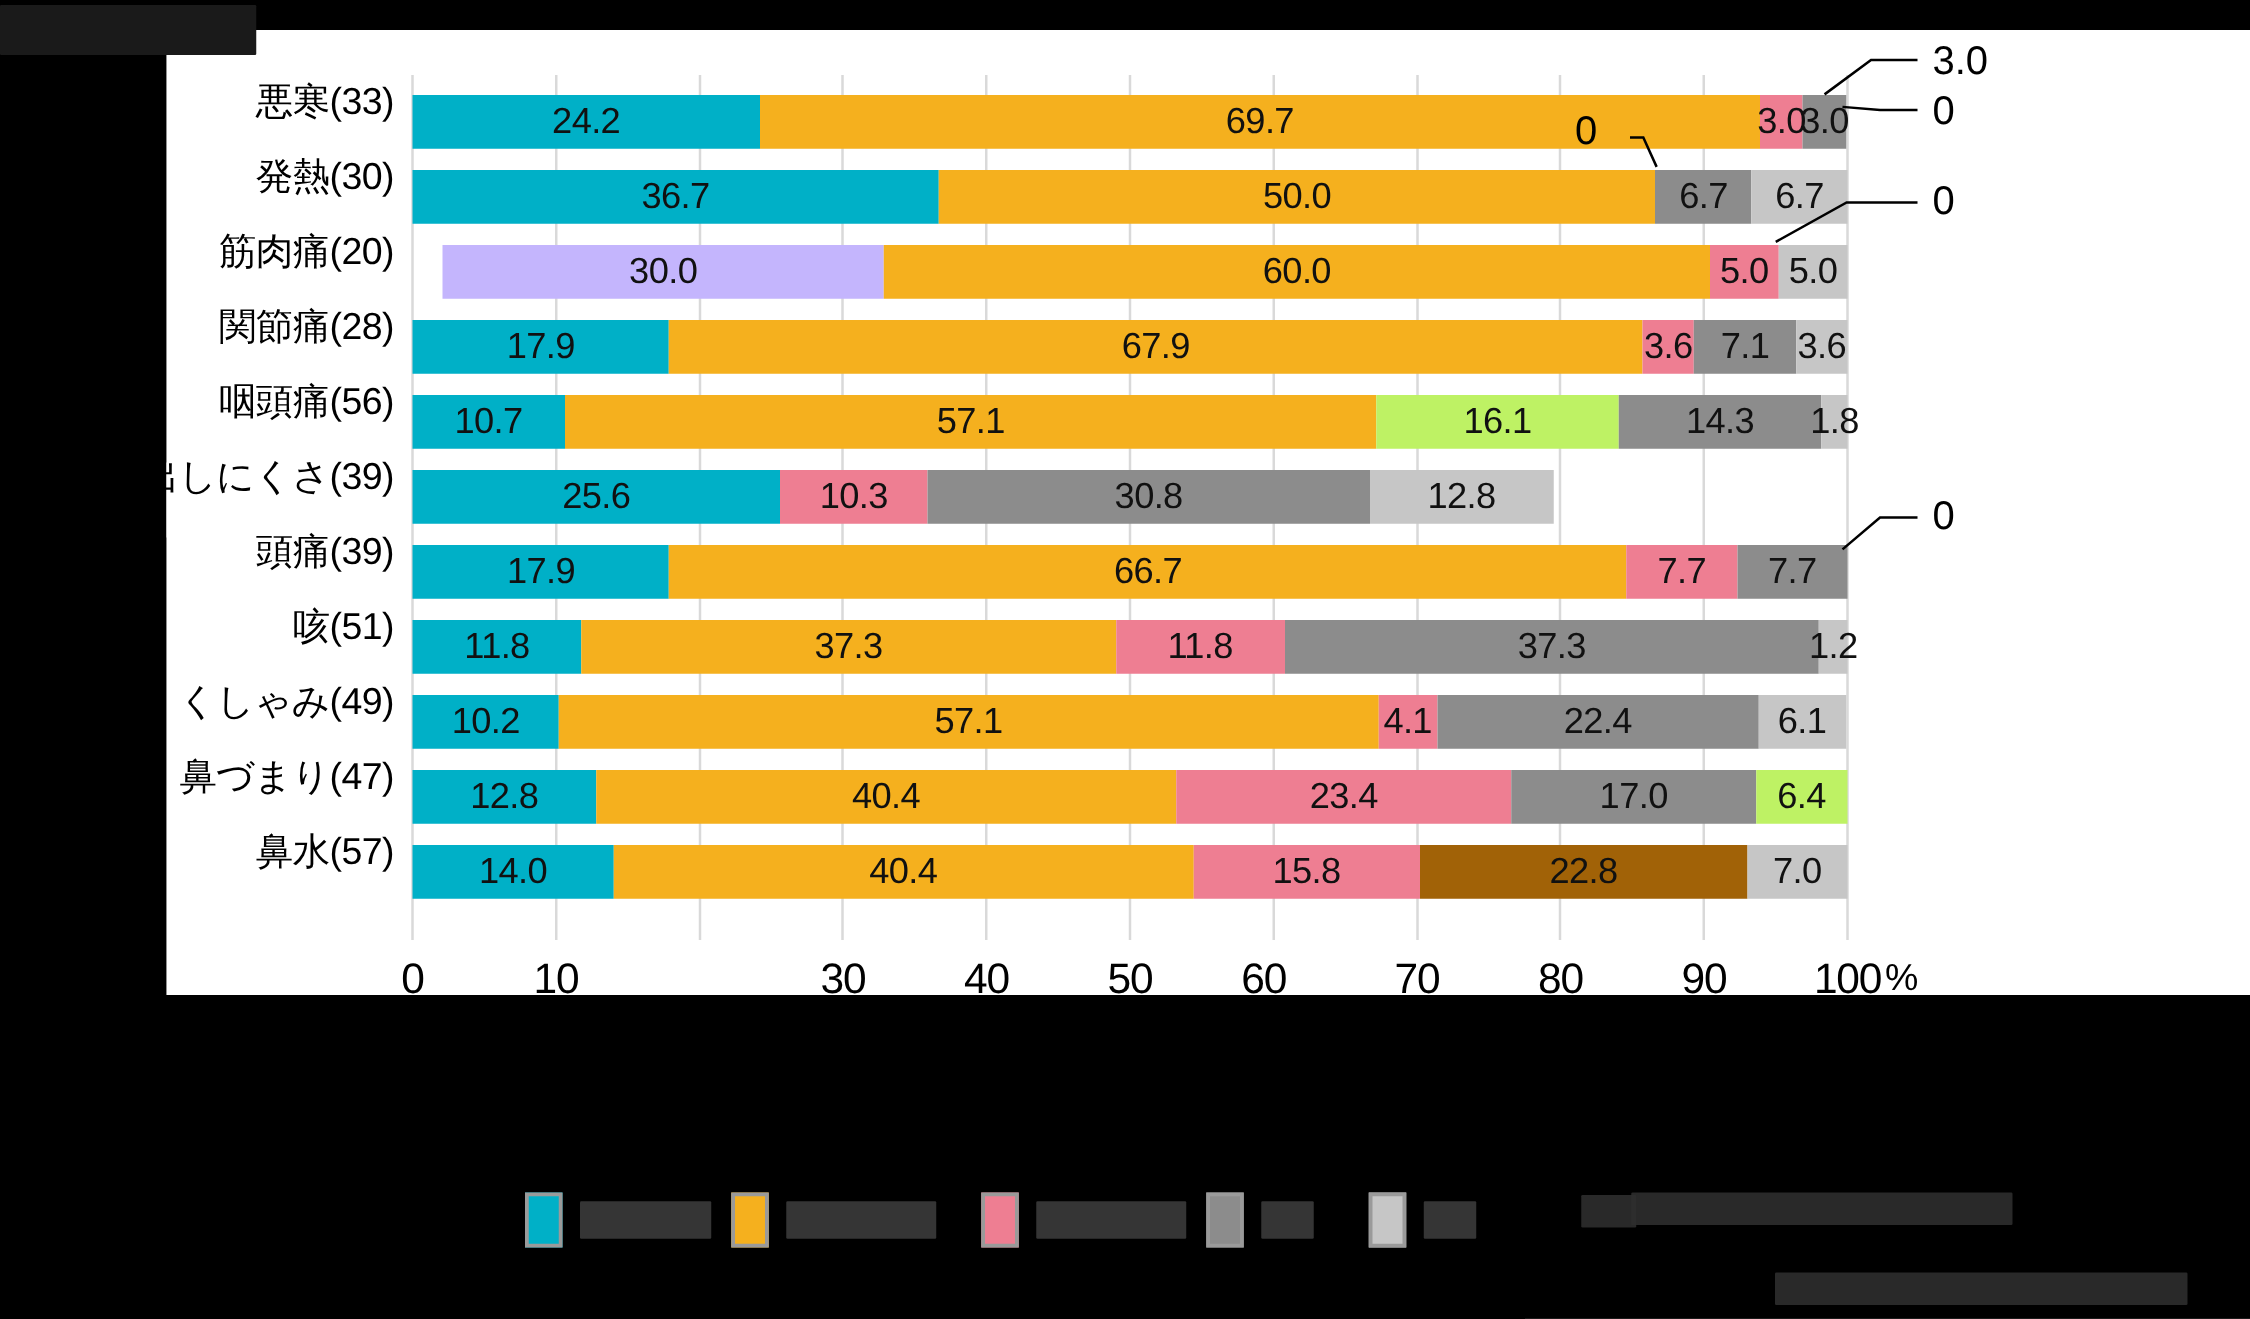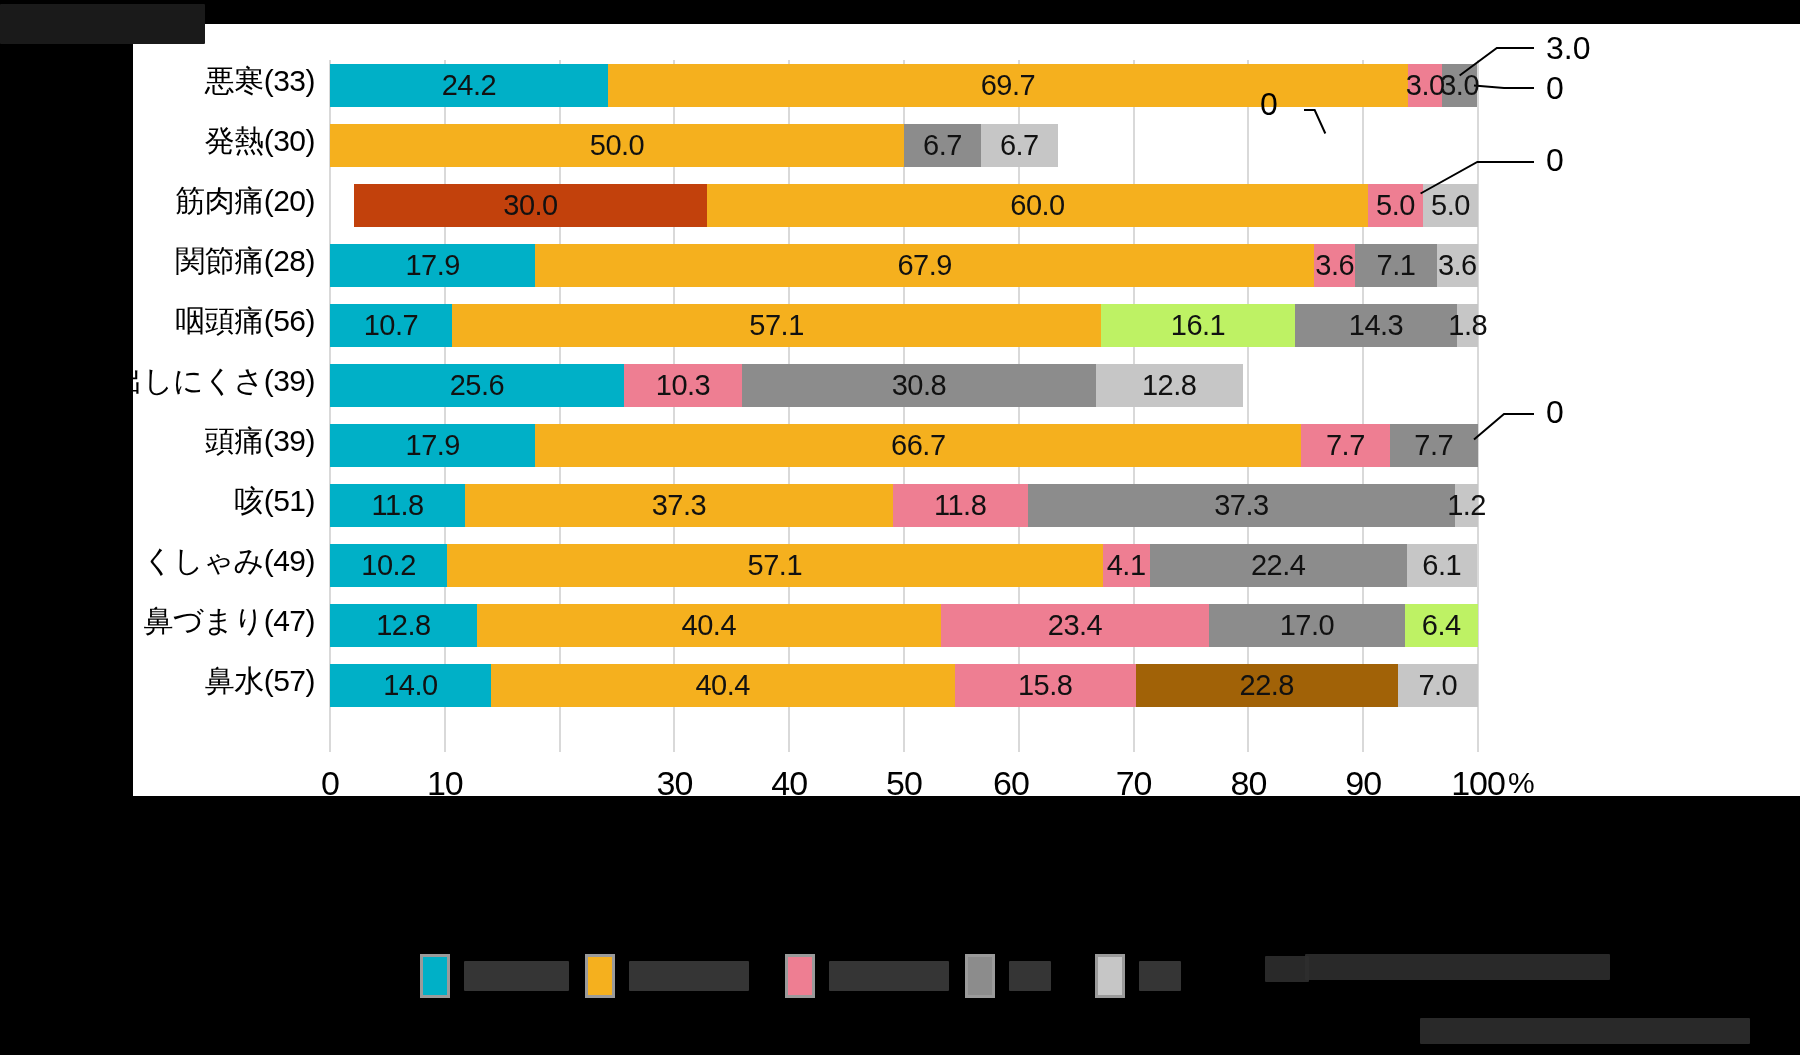--- a/index.html
+++ b/index.html
@@ -44,21 +44,21 @@
     position:absolute;top:0;bottom:0;width:2px;background:#d9d9d9;
   }
   .gridline.axis0{background:#d9d9d9;}
 
   .rows{position:absolute;left:0;top:0;width:100%;height:100%;}
   .row{
     position:absolute;left:0;width:100%;
     height:43px;
   }
   .bar{
-    position:absolute;left:0;top:4px;height:43px;width:100%;
+    position:absolute;left:0;top:16px;height:43px;width:100%;
     display:flex;align-items:stretch;
   }
   .seg{
     position:relative;
     display:flex;align-items:center;justify-content:center;
     font-size:29px;color:#111;
     letter-spacing:-0.5px;
     box-sizing:border-box;
     overflow:visible;
     white-space:nowrap;
@@ -159,38 +159,41 @@
               <span>3.0</span>
             </div>
             <div class="seg" style="width: 0px; background: rgb(198, 198, 198);"></div>
           </div>
         </div>
         <div class="row" style="top: 60px;">
           <div class="catwrap">
             <div class="cat" style="position: static;">発熱(30)</div>
           </div>
           <div class="bar">
+            <div class="seg" style="width: 421.316px; background: rgb(0, 176, 199);">
+              <span>36.7</span>
+            </div>
             <div class="seg" style="width: 574px; background: rgb(245, 176, 30);">
               <span>50.0</span>
             </div>
             <div class="seg" style="width: 0px; background: rgb(238, 126, 146);"></div>
             <div class="seg" style="width: 76.916px; background: rgb(140, 140, 140);">
               <span>6.7</span>
             </div>
             <div class="seg" style="width: 76.916px; background: rgb(198, 198, 198);">
               <span>6.7</span>
             </div>
           </div>
         </div>
         <div class="row" style="top: 120px;">
           <div class="catwrap">
             <div class="cat" style="position: static;">筋肉痛(20)</div>
           </div>
           <div class="bar">
-            <div class="seg" style="width: 368px; background: #c2410c; margin-left: 24px;">
+            <div class="seg" style="width: 368px; background: #c4b5fd; margin-left: 24px;">
               <span>30.0</span>
             </div>
             <div class="seg" style="width: 688.8px; background: rgb(245, 176, 30);">
               <span>60.0</span>
             </div>
             <div class="seg" style="width: 57.4px; background: rgb(238, 126, 146);">
               <span>5.0</span>
             </div>
             <div class="seg" style="width: 0px; background: rgb(140, 140, 140);"></div>
             <div class="seg" style="width: 57.4px; background: rgb(198, 198, 198);">

